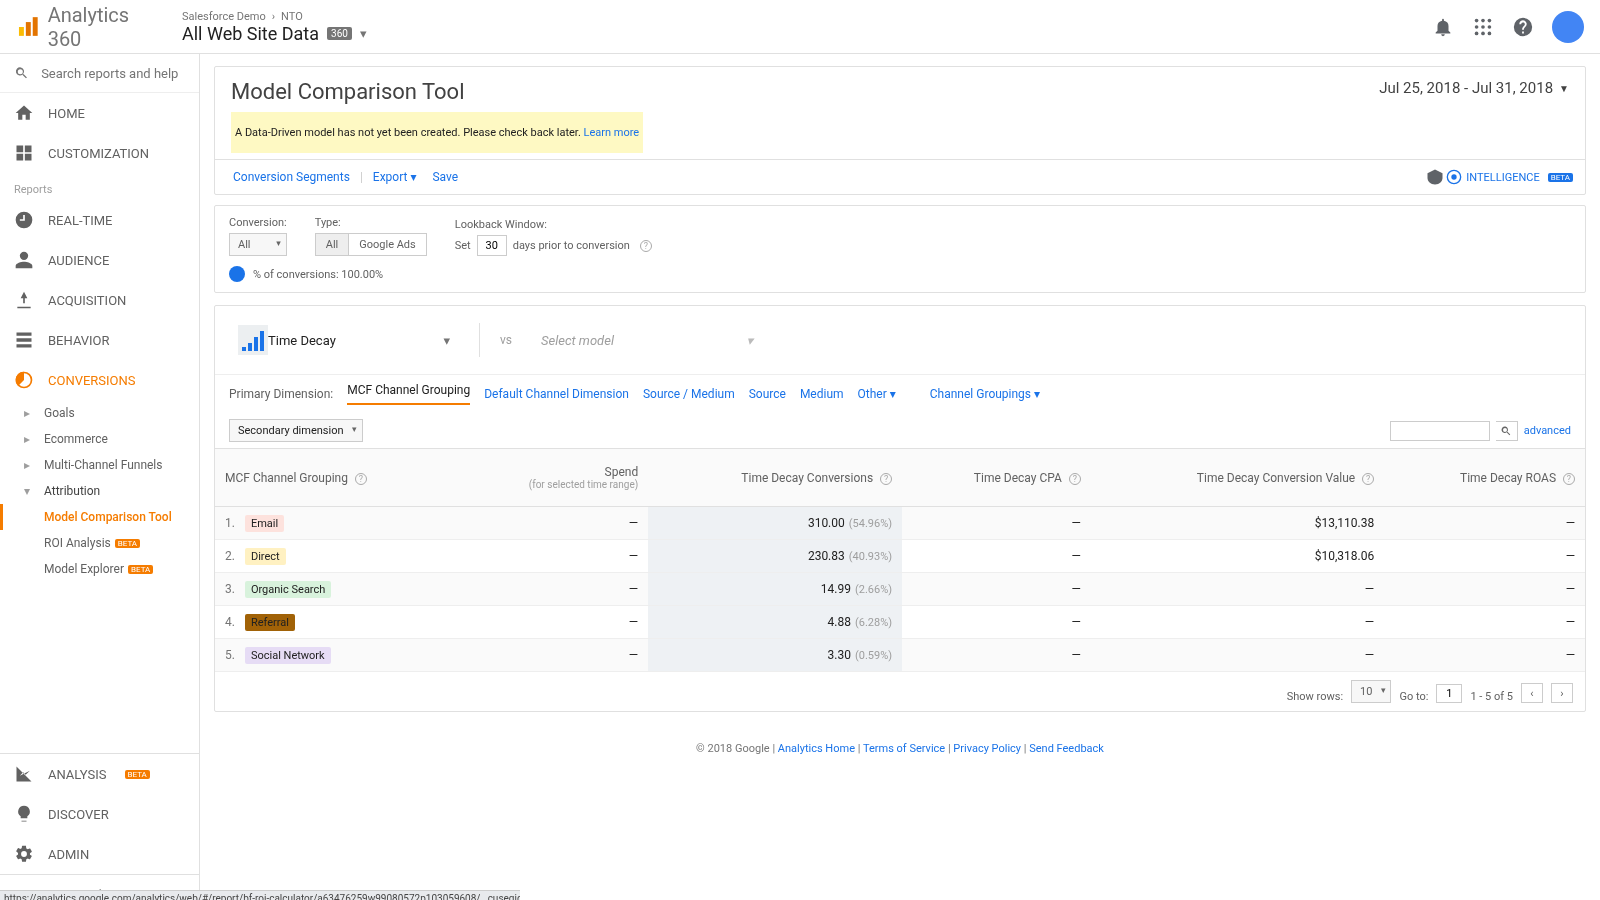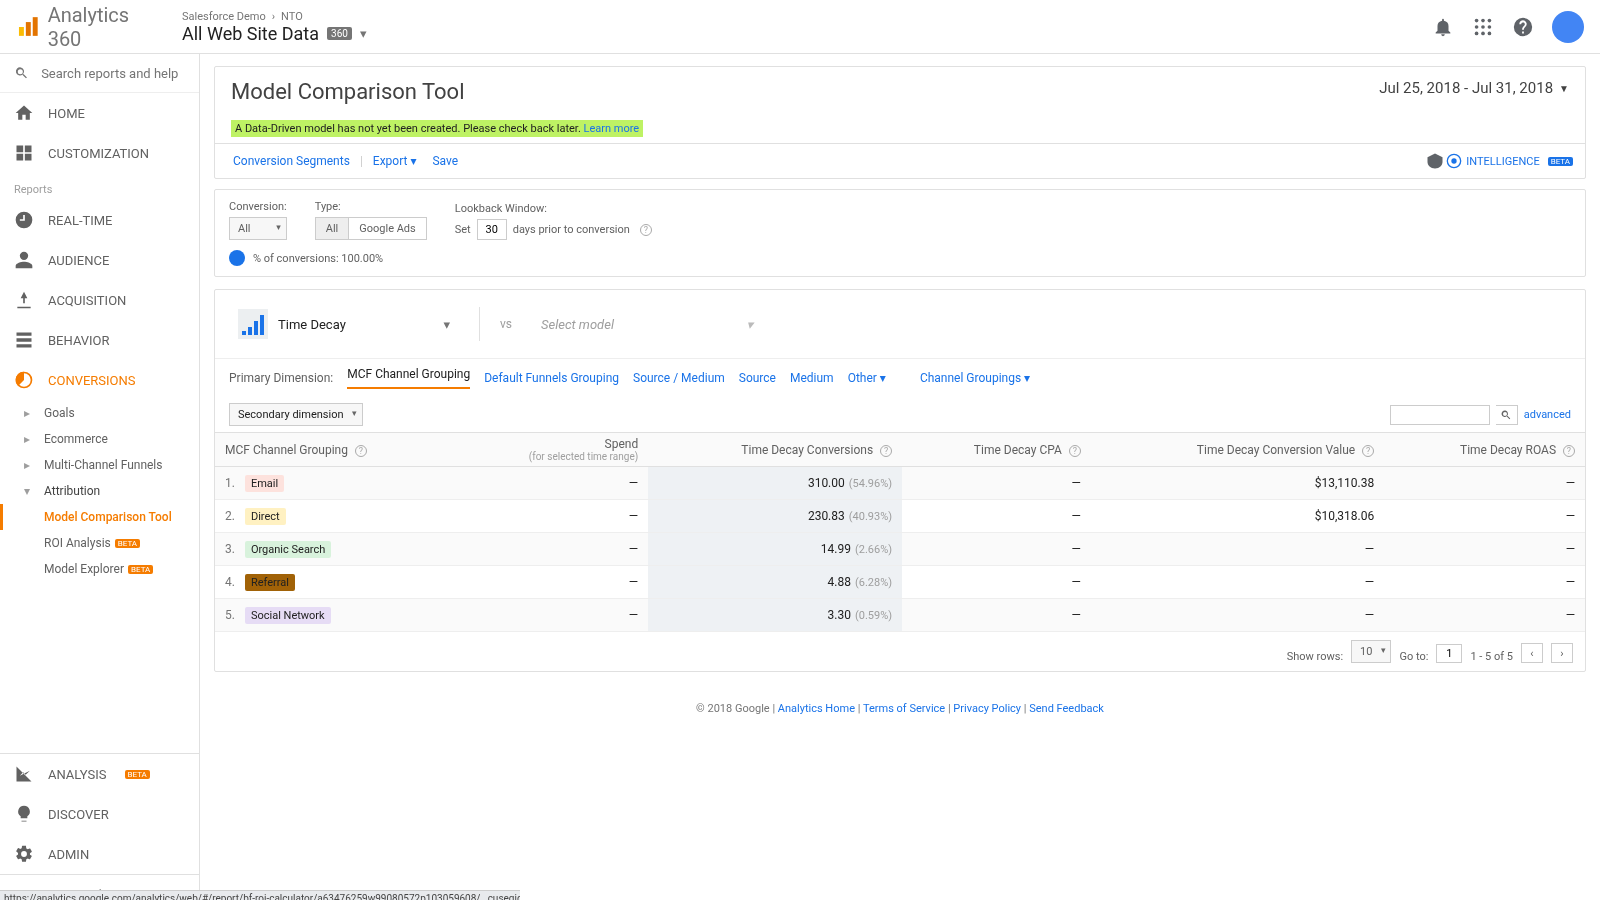--- a/index.html
+++ b/index.html
@@ -36,21 +36,21 @@
 .beta { background: #f57c00; color: #fff; font-size: 8px; padding: 0 3px; border-radius: 2px; margin-left: 4px; vertical-align: middle; }
 .sidebar-bottom { margin-top: auto; border-top: 1px solid #e0e0e0; }
 .collapse-row { border-top: 1px solid #e0e0e0; padding: 8px; text-align: center; cursor: pointer; }
 .status-bar { position: absolute; bottom: 0; left: 0; background: #e8eaed; border-top: 1px solid #ccc; font-size: 10px; color: #444; padding: 2px 4px; white-space: nowrap; overflow: hidden; max-width: 520px; width: 520px; z-index: 10;}
 
 
 .content { flex: 1; padding: 12px 14px; overflow: auto; background: #fff; }
 .card { border: 1px solid #e0e0e0; border-radius: 2px; margin-bottom: 10px; }
 .card-head { display: flex; padding: 12px 16px 6px; align-items: flex-start; }
 .page-title { font-size: 22px; color: #424242; }
-.warn { background: #bef264; font-size: 11px; padding: 2px 4px; margin-top: 16px; display: inline-block; }
+.warn { background: #fef9c3; font-size: 11px; padding: 14px 4px; margin-top: 8px; display: inline-block; }
 .warn a { color: #1a73e8; text-decoration: none; }
 .date-range { margin-left: auto; font-size: 15px; color: #424242; display: flex; align-items: center; gap: 6px; cursor: pointer; }
 .toolbar { display: flex; align-items: center; border-top: 1px solid #e0e0e0; padding: 6px 12px; gap: 4px; font-size: 12px; }
 .toolbar .link { color: #1a73e8; cursor: pointer; padding: 4px 6px; }
 .toolbar .right { margin-left: auto; display: flex; align-items: center; gap: 2px; }
 .intel { display: flex; align-items: center; gap: 4px; color: #1a73e8; font-size: 11px; cursor: pointer; }
 
 .controls { border: 1px solid #e0e0e0; border-radius: 2px; padding: 10px 14px; margin-bottom: 12px; }
 .ctrl-row { display: flex; align-items: flex-end; gap: 28px; }
 .ctrl-col { display: flex; flex-direction: column; gap: 4px; font-size: 11px; color: #616161; }
@@ -59,40 +59,40 @@
 .seg-btn { border: 1px solid #ccc; padding: 4px 10px; font-size: 11px; cursor: pointer; background: #fff; }
 .seg-btn.active { background: #eee; }
 .seg-group { display: flex; }
 .seg-group .seg-btn:first-child { border-right: none; }
 .days-input { width: 30px; border: 1px solid #ccc; padding: 3px 4px; font-size: 11px; text-align: center; }
 .help-q { display: inline-block; width: 12px; height: 12px; border: 1px solid #aaa; border-radius: 50%; font-size: 9px; text-align: center; line-height: 11px; color: #aaa; margin-left: 4px; cursor: help; }
 .pct-row { margin-top: 10px; display: flex; align-items: center; gap: 8px; font-size: 11px; color: #616161; }
 .pie { width: 16px; height: 16px; border-radius: 50%; background: #1a73e8; }
 
 .model-row { display: flex; align-items: center; gap: 20px; padding: 14px; }
-.model-box { display: flex; align-items: center; gap: 10px; border: 1px solid transparent; padding: 4px 8px; cursor: pointer; min-width: 230px; text-align: center; }
+.model-box { display: flex; align-items: center; border: 1px solid transparent; padding: 4px 8px; cursor: pointer; min-width: 230px; text-align: center; }
 .model-box.ph { color: #9e9e9e; font-style: italic; }
 .model-ico { width: 30px; height: 30px; background: #eceff1; display: flex; align-items: flex-end; justify-content: center; gap: 2px; padding: 4px; }
 .model-ico span { width: 4px; background: #1a73e8; }
 .vs { color: #9e9e9e; font-size: 12px; }
 .divider-v { width: 1px; height: 34px; background: #e0e0e0; }
 
 .dim-row { display: flex; align-items: center; gap: 14px; padding: 8px 14px; font-size: 12px; border-top: 1px solid #eee; }
 .dim-row .lbl { color: #616161; }
 .dim-row .tab { color: #1a73e8; cursor: pointer; }
 .dim-row .tab.active { color: #212121; border-bottom: 2px solid #f57c00; padding-bottom: 6px; }
 .chgrp-row { display: flex; align-items: center; padding: 6px 14px; gap: 10px; }
 .search-adv { margin-left: auto; display: flex; align-items: center; gap: 6px; }
 .search-box { border: 1px solid #ccc; width: 100px; height: 20px; }
 .search-go { border: 1px solid #ccc; border-left: none; width: 22px; height: 20px; display: flex; align-items: center; justify-content: center; cursor: pointer; }
 .adv { color: #1a73e8; font-size: 11px; cursor: pointer; }
 
 
 table { width: 100%; border-collapse: collapse; font-size: 12px; }
-th { text-align: right; font-weight: normal; color: #616161; padding: 4px 10px; border-top: 1px solid #e0e0e0; border-bottom: 1px solid #e0e0e0; background: #fafafa; position: relative;}
+th { text-align: right; font-weight: normal; color: #616161; padding: 16px 10px; border-top: 1px solid #e0e0e0; border-bottom: 1px solid #e0e0e0; background: #fafafa; position: relative;}
 th:first-child { text-align: left; }
 th .sub { display: block; font-size: 10px; color: #9e9e9e; }
 td { padding: 9px 10px; border-bottom: 1px solid #eee; text-align: right; }
 td:first-child { text-align: left; }
 tr:nth-child(odd) td { background: #fafafa; }
 tr:nth-child(even) td { background: #fff; }
 .chip { padding: 2px 6px; border-radius: 2px; font-size: 11px; }
 .pct { color: #9e9e9e; font-size: 11px; margin-left: 4px; }
 .pager { display: flex; align-items: flex-end; justify-content: flex-end; gap: 8px; padding: 8px 12px; font-size: 11px; color: #616161; }
 .pg-input { width: 26px; border: 1px solid #ccc; padding: 2px; text-align: center; font-size: 11px;}
@@ -333,21 +333,21 @@
         <span class="vs">vs</span>
         <div class="model-box ph">
           <span>Select model</span>
           <span style="margin-left:auto;color:#bbb">▾</span>
         </div>
       </div>
 
       <div class="dim-row">
         <span class="lbl">Primary Dimension:</span>
         <span class="tab active">MCF Channel Grouping</span>
-        <span class="tab">Default Funnels Grouping</span>
+        <span class="tab">Default Channel Dimension</span>
         <span class="tab">Source / Medium</span>
         <span class="tab">Source</span>
         <span class="tab">Medium</span>
         <span class="tab"><span>Other</span> ▾</span>
         <span class="tab" style="margin-left:20px"><span>Channel Groupings</span> ▾</span>
       </div>
 
       <div class="chgrp-row">
         <div class="dd" style="min-width:110px">Secondary dimension</div>
         <div class="search-adv">

